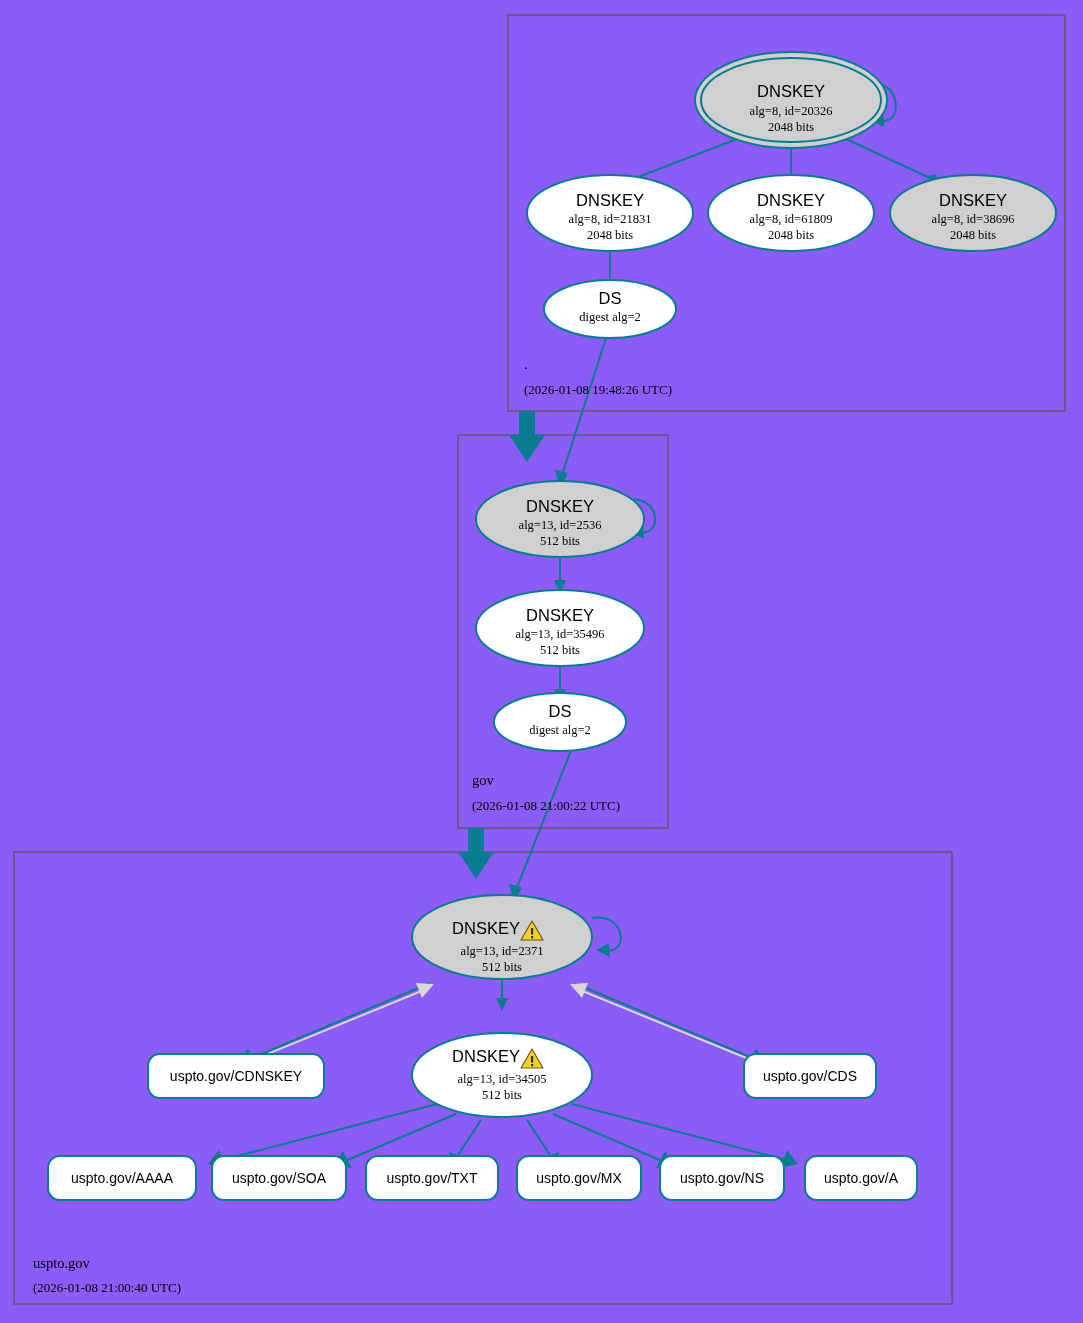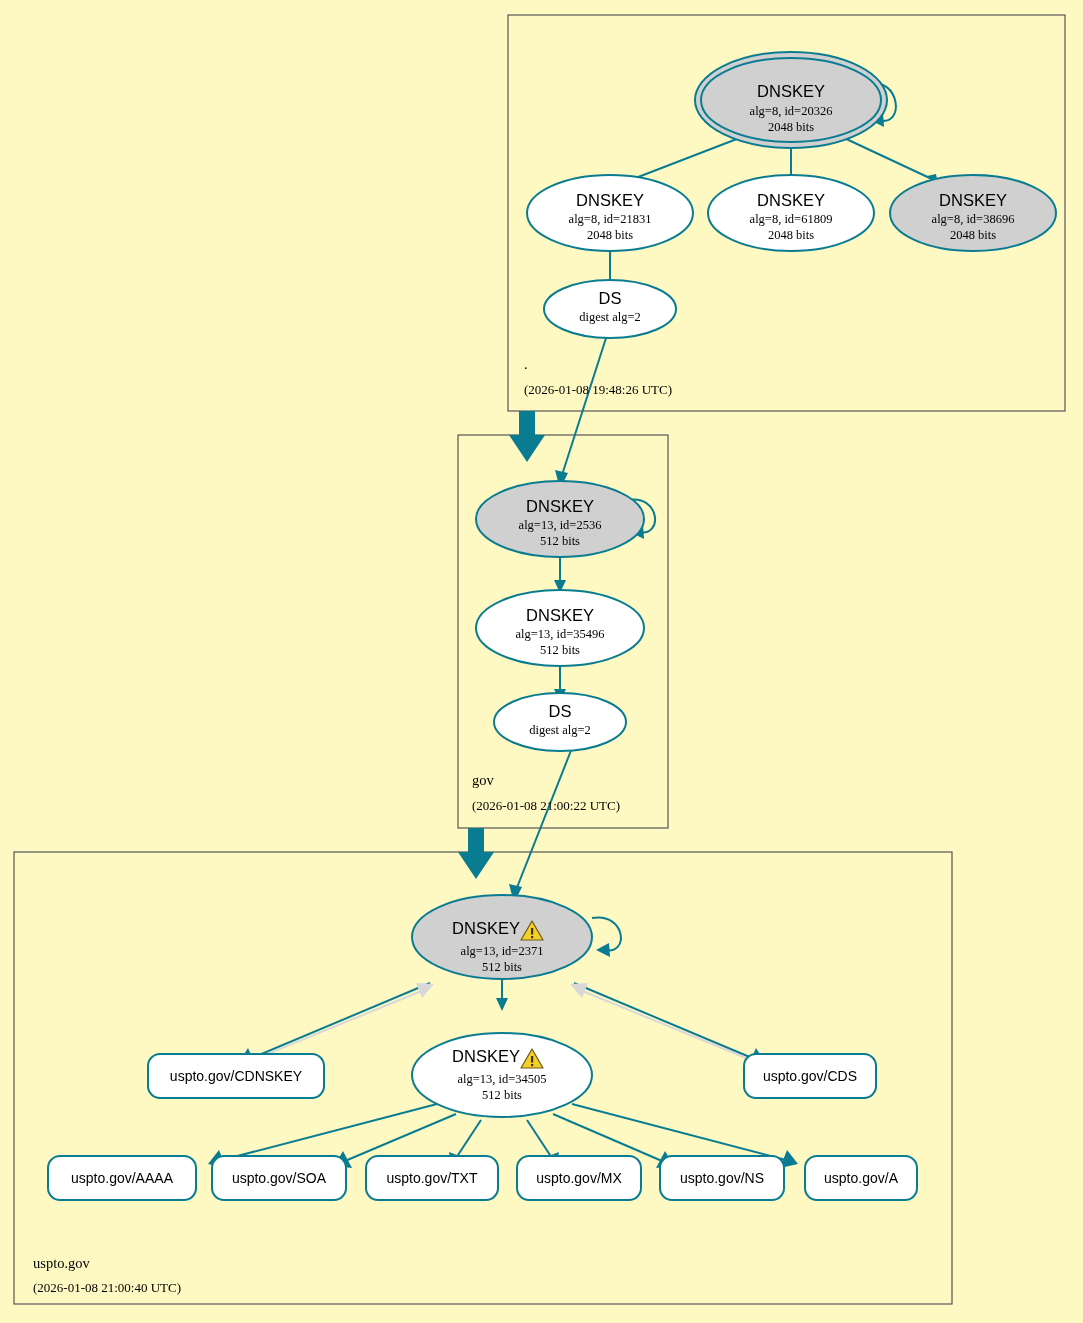--- a/index.html
+++ b/index.html
@@ -7,21 +7,21 @@
     padding: 0;
     background: #ffffff;
   }
   body {
     font-family: "Liberation Sans", sans-serif;
   }
   #canvas {
     position: relative;
     width: 1083px;
     height: 1323px;
-    background: #fef9c3;
+    background: #8b5cf6;
     overflow: hidden;
   }
   svg#graph {
     position: absolute;
     left: 0;
     top: 0;
     width: 1083px;
     height: 1323px;
   }
   .zonebox {

